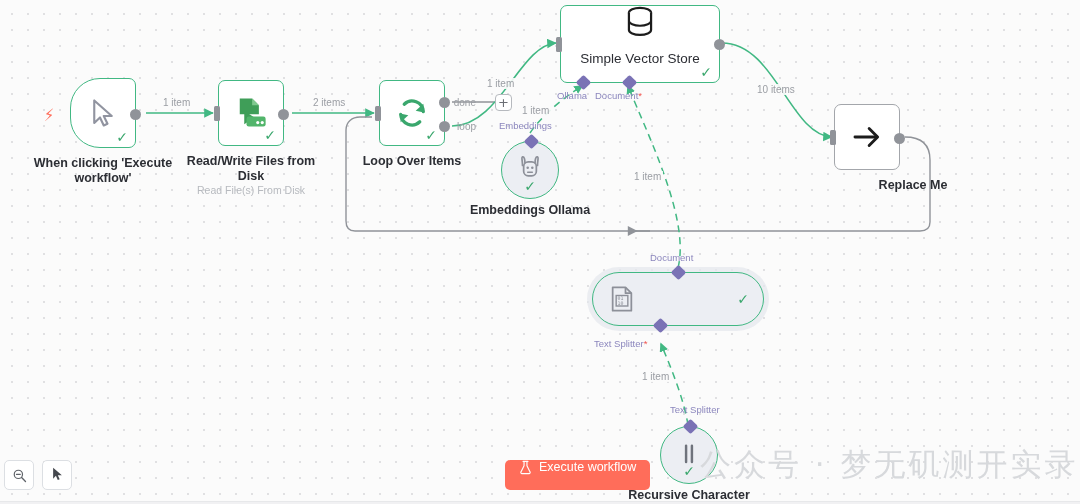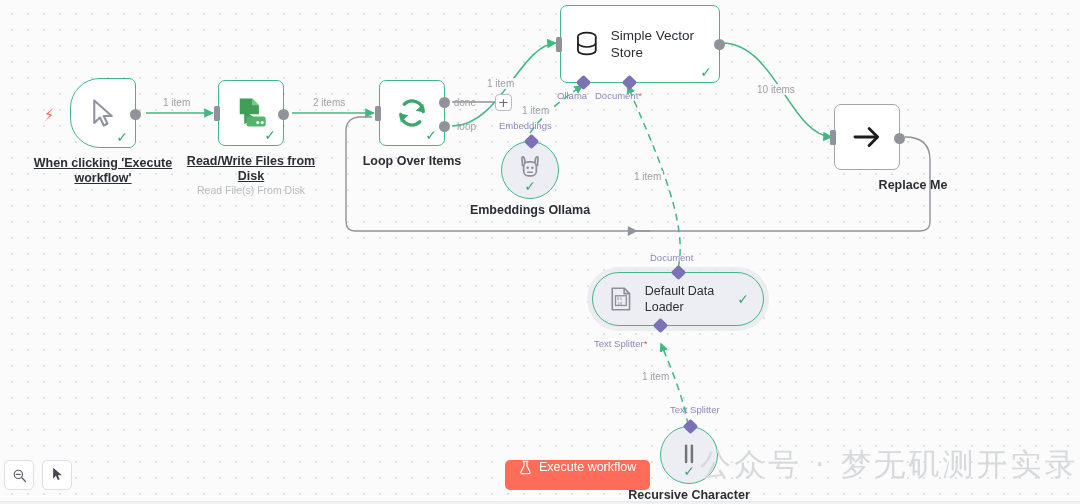--- a/index.html
+++ b/index.html
@@ -45,21 +45,21 @@
   .check {
     position: absolute; right: 7px; bottom: 3px;
     color: #3aa76d; font-size: 14px; line-height: 1;
     font-family: "DejaVu Sans", sans-serif;
   }
   .nlabel {
     position: absolute; left: 50%; transform: translateX(-50%);
     text-align: center; white-space: nowrap;
     font-size: 12.5px; color: #2c2e34; font-weight: 600; line-height: 15px;
   }
-  .nlabel.wrap { white-space: normal; width: 150px; text-decoration: underline; }
+  .nlabel.wrap { white-space: normal; width: 150px; }
   .nsub {
     position: absolute; left: 50%; transform: translateX(-50%);
     text-align: center; white-space: nowrap;
     font-size: 10.5px; color: #b7babf; line-height: 13px;
   }
 
   
   .port-out {
     position: absolute; width: 11px; height: 11px; border-radius: 50%;
     background: #909399;
@@ -91,21 +91,21 @@
     justify-content: center;
   }
   .bolt {
     position: absolute; left: -28px; top: 26px;
     font-size: 17px; color: #ff6d5a; font-family: "DejaVu Sans", sans-serif;
     transform: scaleX(0.85);
   }
   #n-rw .nbox, #n-loop .nbox { width: 66px; height: 66px; justify-content: center; }
   #n-replace .nbox { width: 66px; height: 66px; justify-content: center; }
   #n-vector .nbox {
-    width: 160px; height: 78px; padding: 0 14px; gap: 12px;
+    width: 160px; height: 78px; padding: 0 14px; gap: 12px; flex-direction: column;
   }
   .vtitle { font-size: 13.5px; color: #2c2e34; line-height: 17px; font-weight: 400; }
 
   
   .circ {
     position: relative;
     width: 58px; height: 58px; border-radius: 50%;
     background: #eceef3; border: 1.6px solid #41b883;
     display: flex; align-items: center; justify-content: center;
   }
@@ -307,21 +307,20 @@
 
   <div class="node" id="n-loader" style="left:592px; top:272px;">
     <div class="pill">
       <svg width="26" height="28" viewBox="0 0 22 24">
         <path d="M3 2 h11 l5 5 v15 h-16 z" fill="none" stroke="#8d9099" stroke-width="1.5" stroke-linejoin="round"></path>
         <path d="M14 2 v5 h5" fill="none" stroke="#8d9099" stroke-width="1.5" stroke-linejoin="round"></path>
         <rect x="6" y="9" width="10" height="9" fill="none" stroke="#8d9099" stroke-width="1.2"></rect>
         <text x="7.2" y="13.2" font-size="4.2" fill="#8d9099" font-family="DejaVu Sans Mono, monospace">01</text>
         <text x="7.2" y="17.3" font-size="4.2" fill="#8d9099" font-family="DejaVu Sans Mono, monospace">10</text>
       </svg>
-      <div class="ptitle">Default Data Loader</div>
       <span class="check">✓</span>
       <div class="dia" style="left:80px; top:-6px;"></div>
       <div class="dia" style="left:62px; bottom:-6px;"></div>
     </div>
     <div class="dia-lbl" style="left:58px; top:-20px;">Document</div>
     <div class="dia-lbl" style="left:2px; top:66px;"><span>Text Splitter</span><span class="req">*</span></div>
   </div>
 
   <div class="node" id="n-splitter" style="left:660px; top:426px;">
     <div class="circ">

